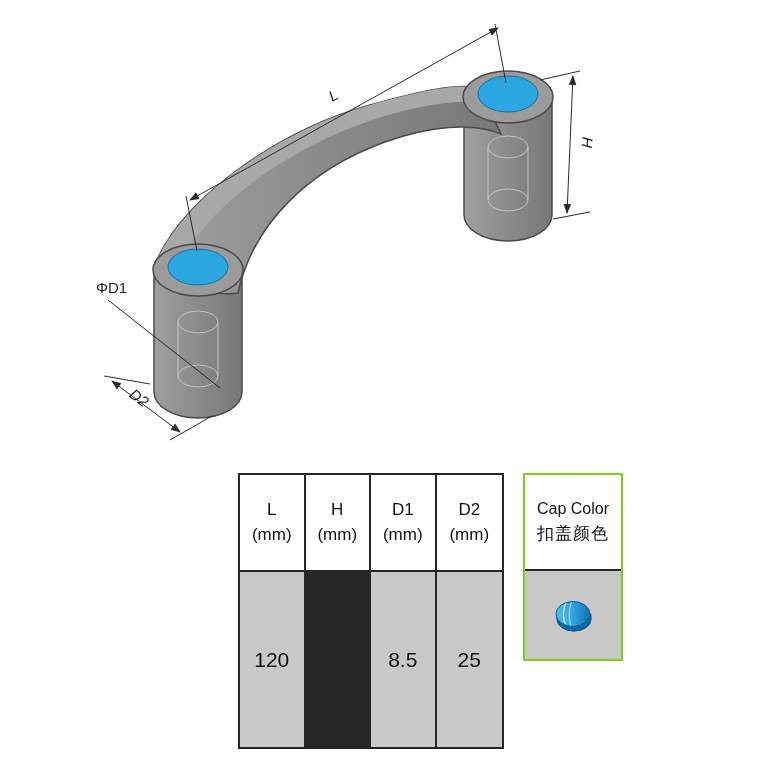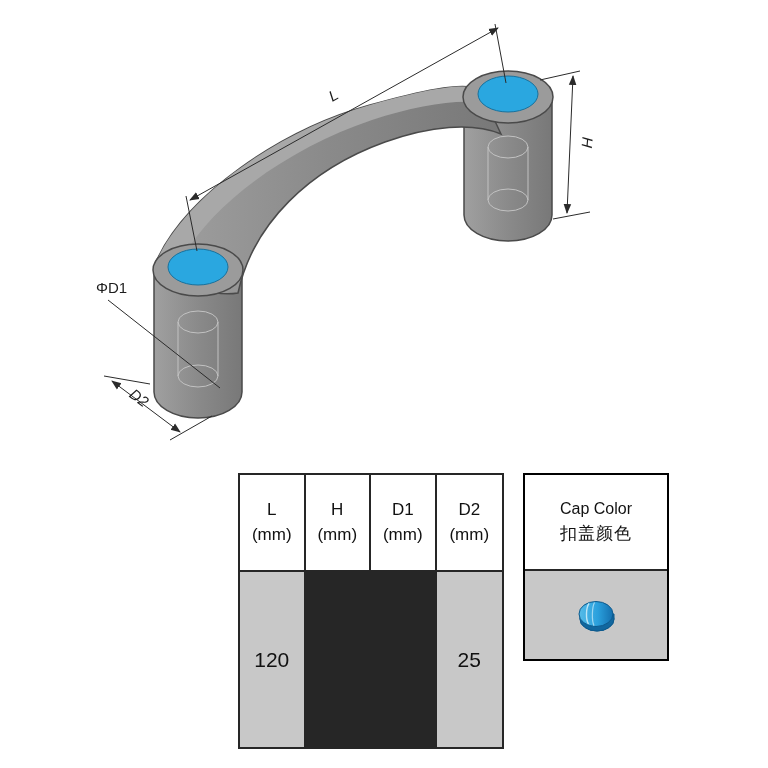--- a/index.html
+++ b/index.html
@@ -32,22 +32,22 @@
     gap: 5px; font-size: 17px; border-bottom: 2px solid #262626;
   }
   .val-cell {
     background: #c8c8c8;
     display: flex; align-items: center; justify-content: center;
     font-size: 21px;
   }
 
   
   .cap-box {
-    position: absolute; left: 523px; top: 473px; width: 146px;
-    border: 2px solid #000000; background: #ffffff;
+    position: absolute; left: 523px; top: 473px; width: 100px;
+    border: 2px solid #84cc16; background: #ffffff;
   }
   .cap-hdr {
     height: 96px; background: #ffffff;
     display: flex; flex-direction: column; align-items: center; justify-content: center;
     gap: 4px; font-size: 16px; border-bottom: 2px solid #262626;
     text-align: center;
   }
   .cap-zh { font-weight: normal; font-size: 17px; letter-spacing: 1px; }
   .cap-body {
     height: 88px; background: #c8c8c8;
@@ -141,20 +141,23 @@
     <div class="hdr-cell">
       <span>H</span>
       <span>(mm)</span>
     </div>
   </div>
   <div class="spec-col">
     <div class="hdr-cell">
       <span>D1</span>
       <span>(mm)</span>
     </div>
+    <div class="val-cell">
+      <span>8.5</span>
+    </div>
   </div>
   <div class="spec-col">
     <div class="hdr-cell">
       <span>D2</span>
       <span>(mm)</span>
     </div>
     <div class="val-cell">
       <span>25</span>
     </div>
   </div>

